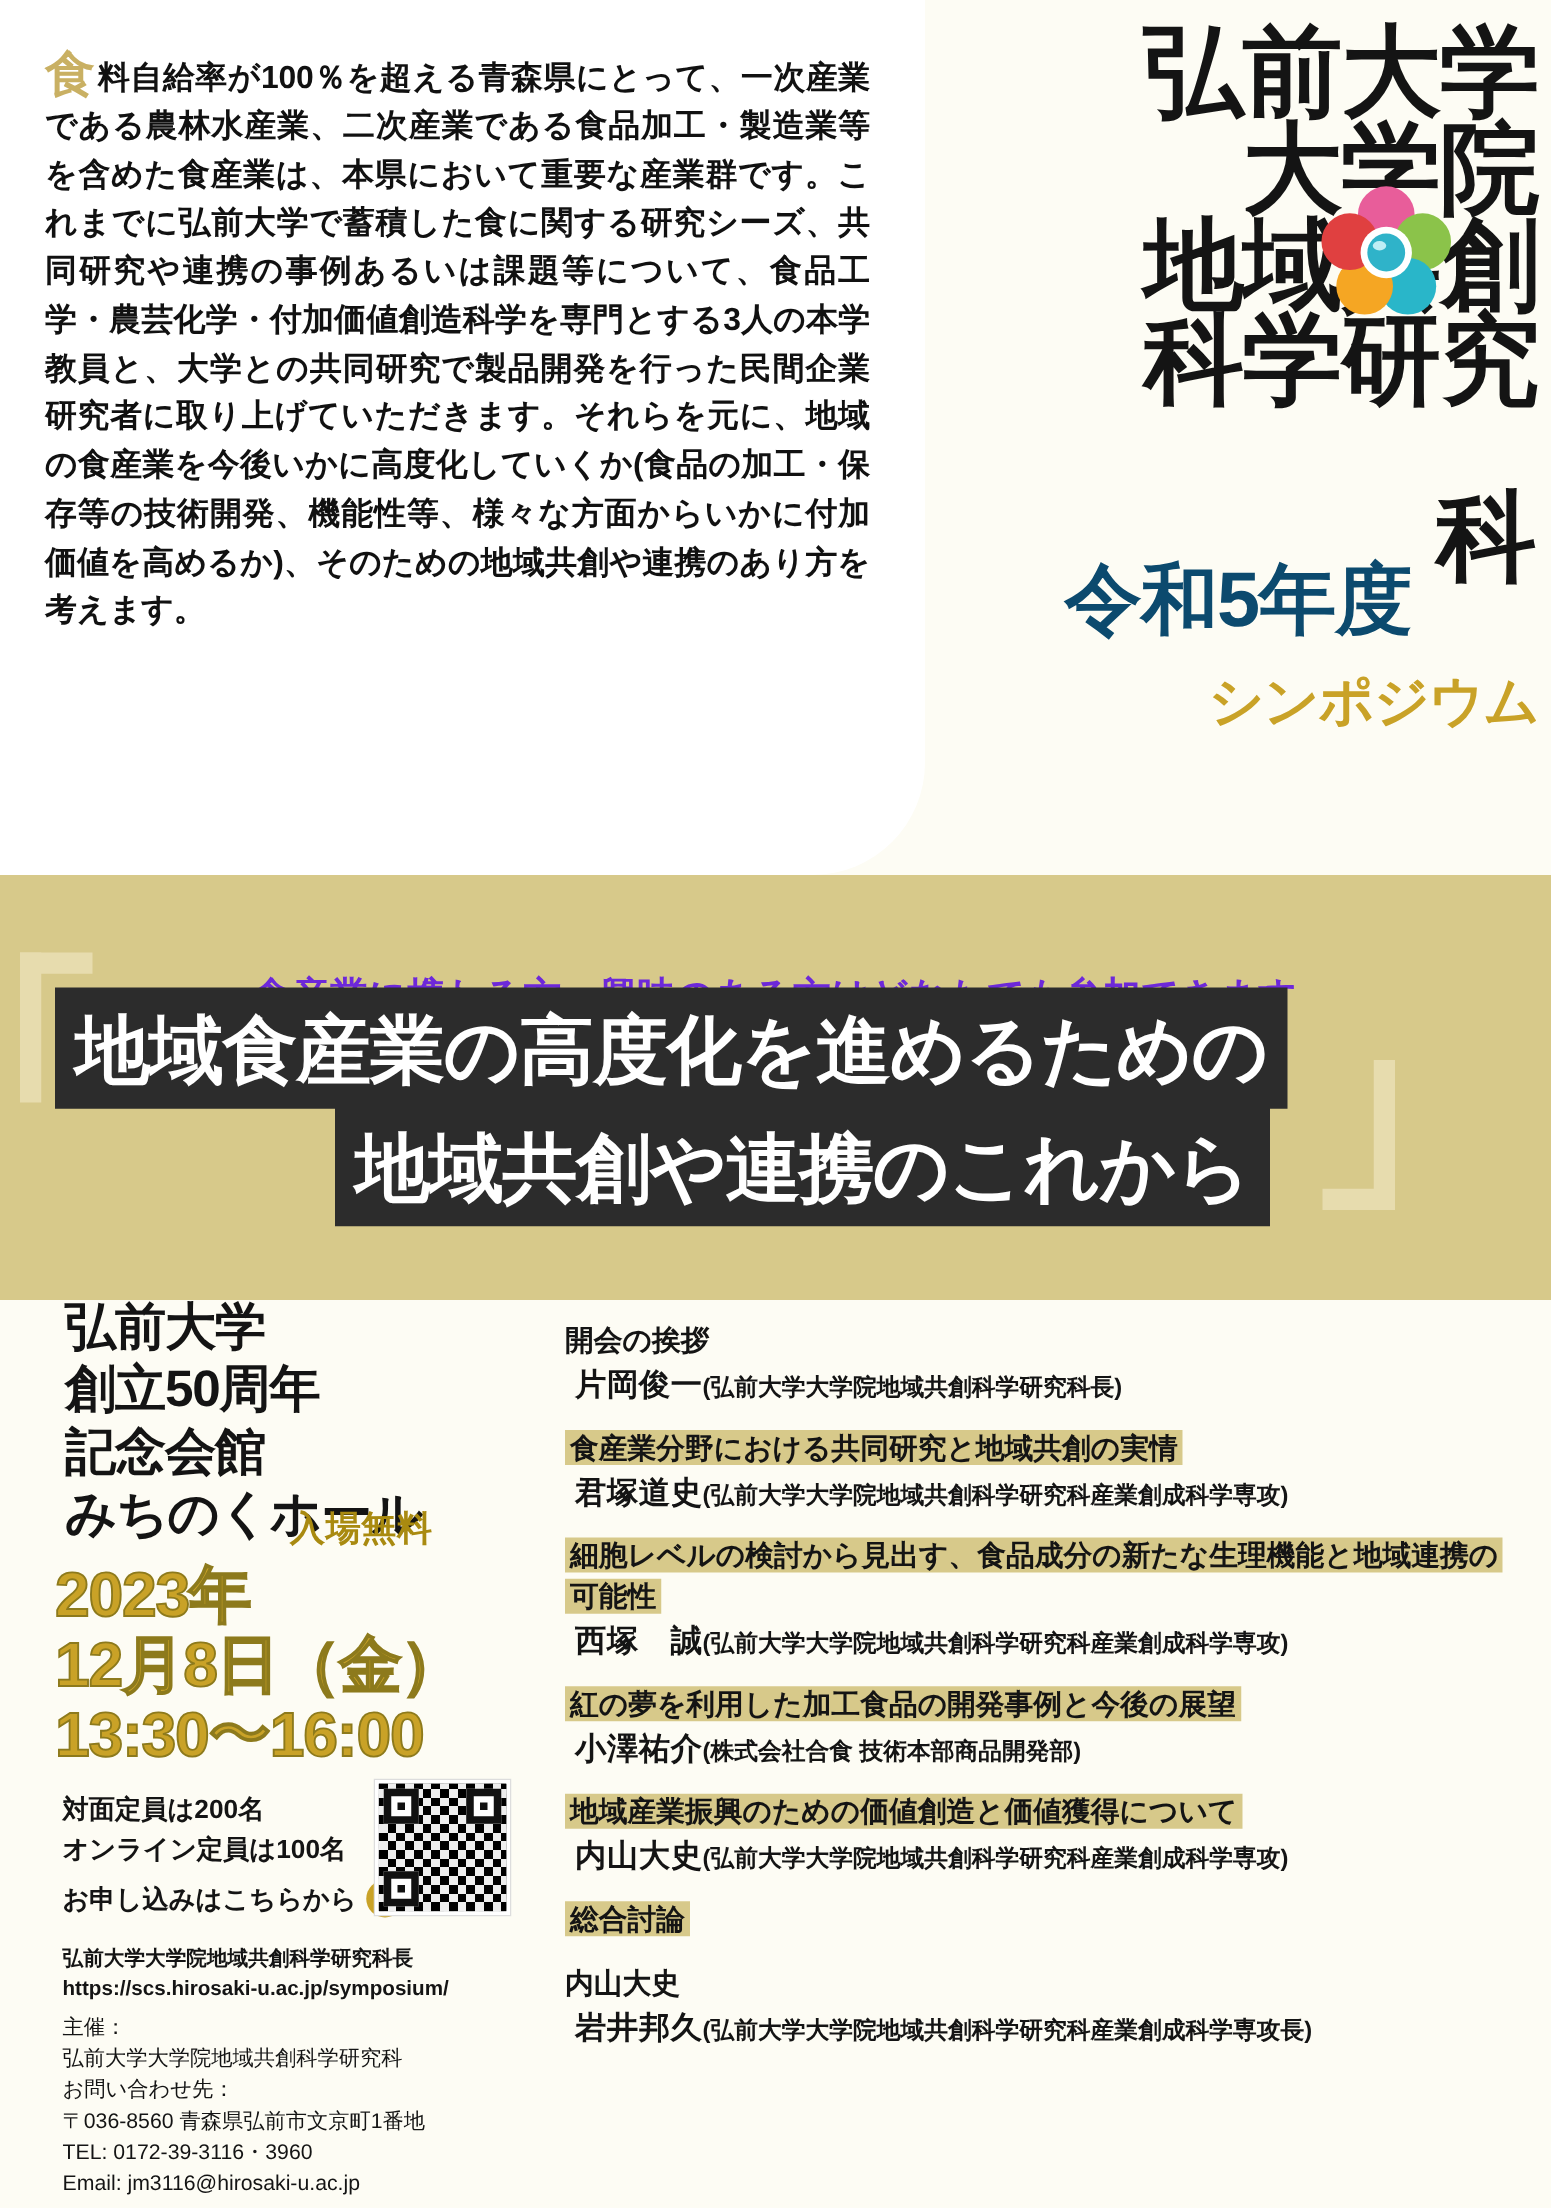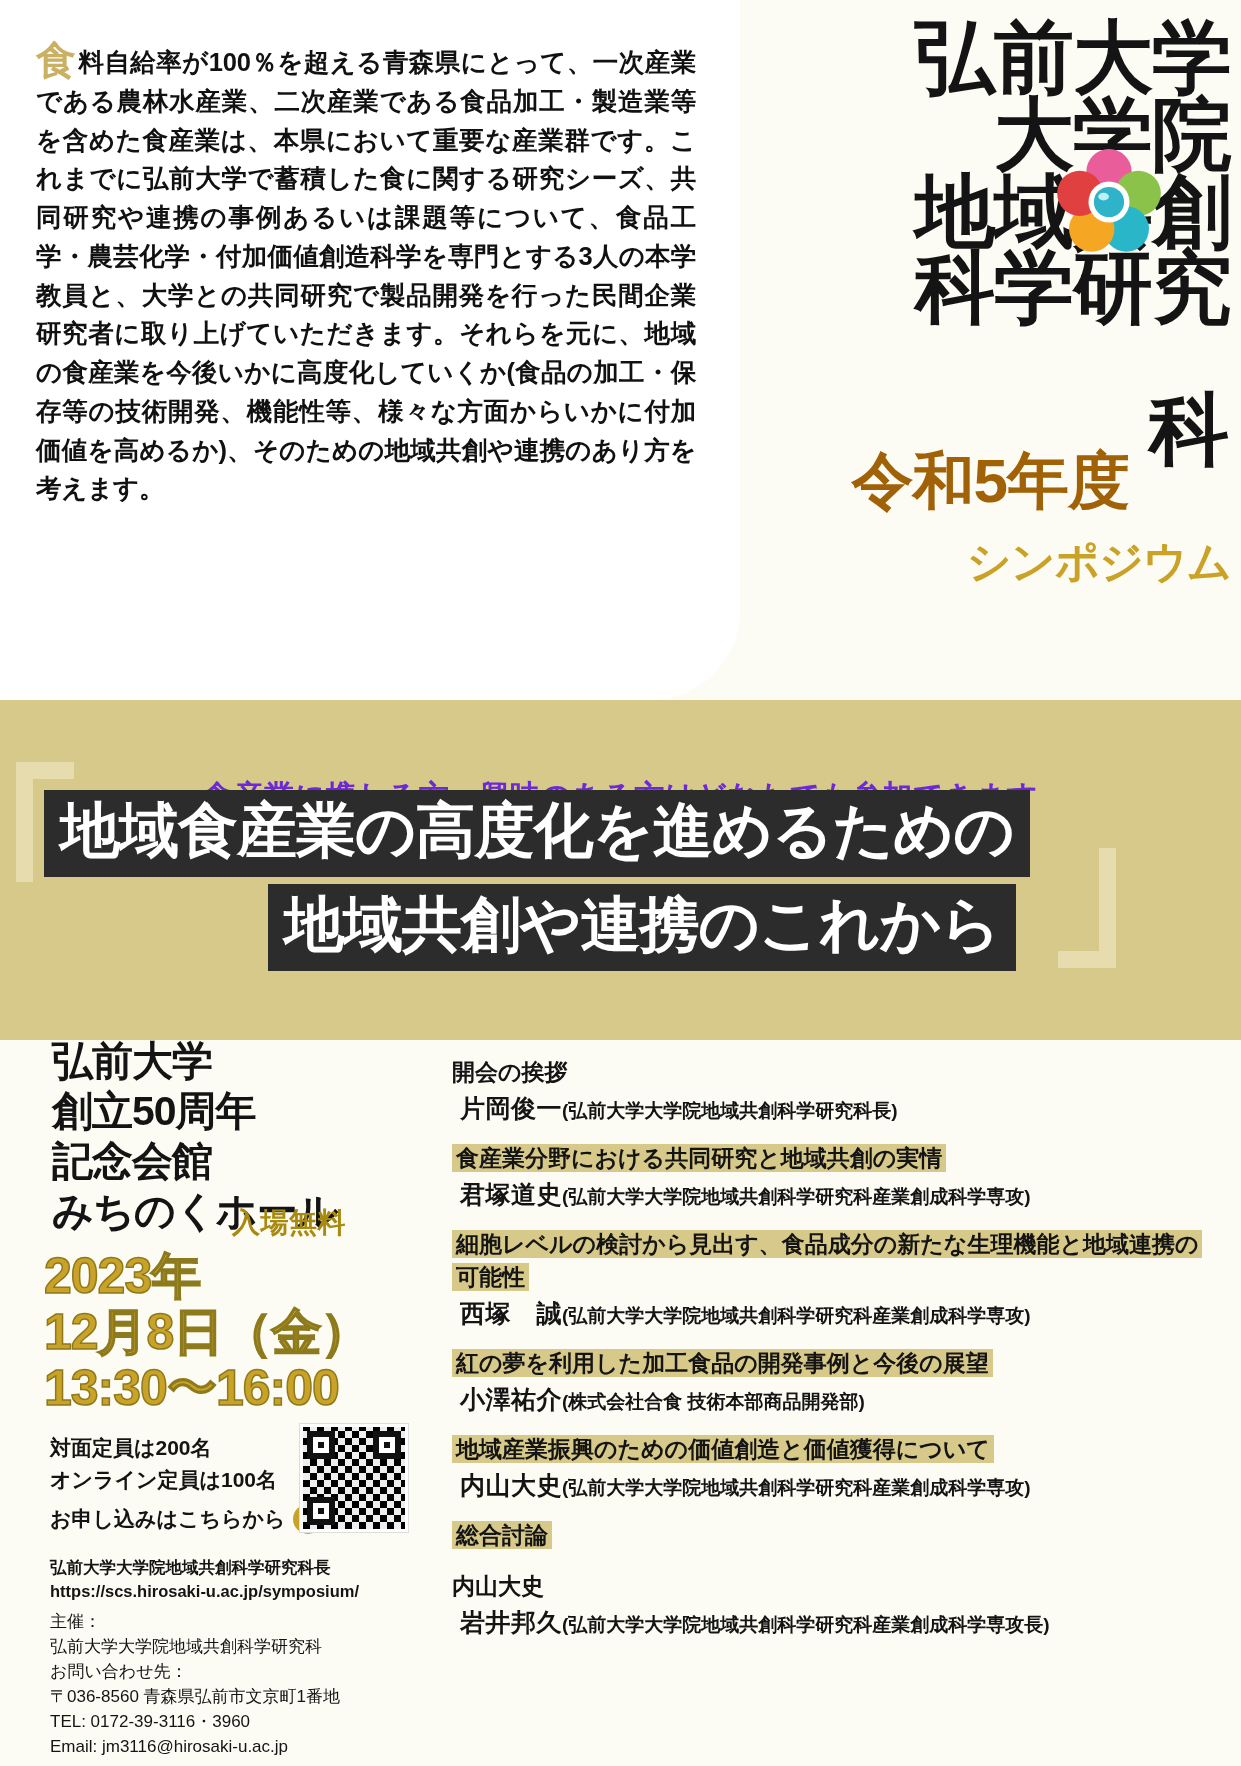--- a/index.html
+++ b/index.html
@@ -66,21 +66,21 @@
     font-size: 80px;
     font-weight: 800;
     color: #141414;
     line-height: 0.96;
   }
   .reiwa {
     position: absolute;
     right: 112px; top: 450px;
     font-size: 62px;
     font-weight: 800;
-    color: #a16207;
+    color: #0c4a6e;
     letter-spacing: -1px;
     line-height: 1;
     white-space: nowrap;
   }
   .symposium {
     position: absolute;
     right: 10px; top: 540px;
     font-size: 44px;
     font-weight: 800;
     color: #c9a227;
@@ -128,21 +128,21 @@
     border-bottom: 17px solid #e7dcae;
   }
 
   .headline-1, .headline-2 {
     position: absolute;
     background: #2c2c2c;
     color: #ffffff;
     font-weight: 800;
     font-size: 60px;
     line-height: 1.18;
-    padding: 6px 16px 10px 16px;
+    padding: 16px 16px 10px 16px;
     letter-spacing: -1px;
     white-space: nowrap;
   }
   .headline-1 { left: 44px; top: 790px; }
   .headline-2 { left: 268px; top: 884px; }
 
   
   .venue {
     position: absolute;
     left: 52px; top: 1036px;

